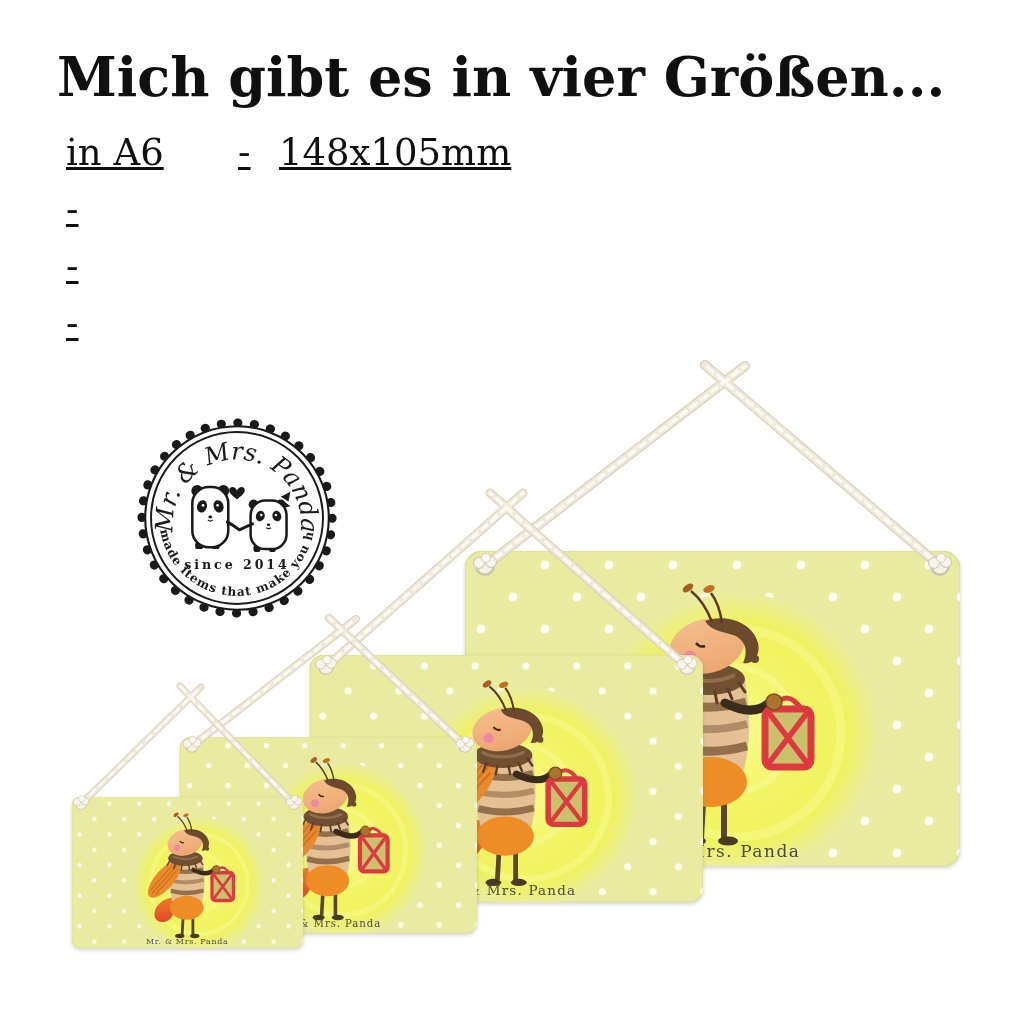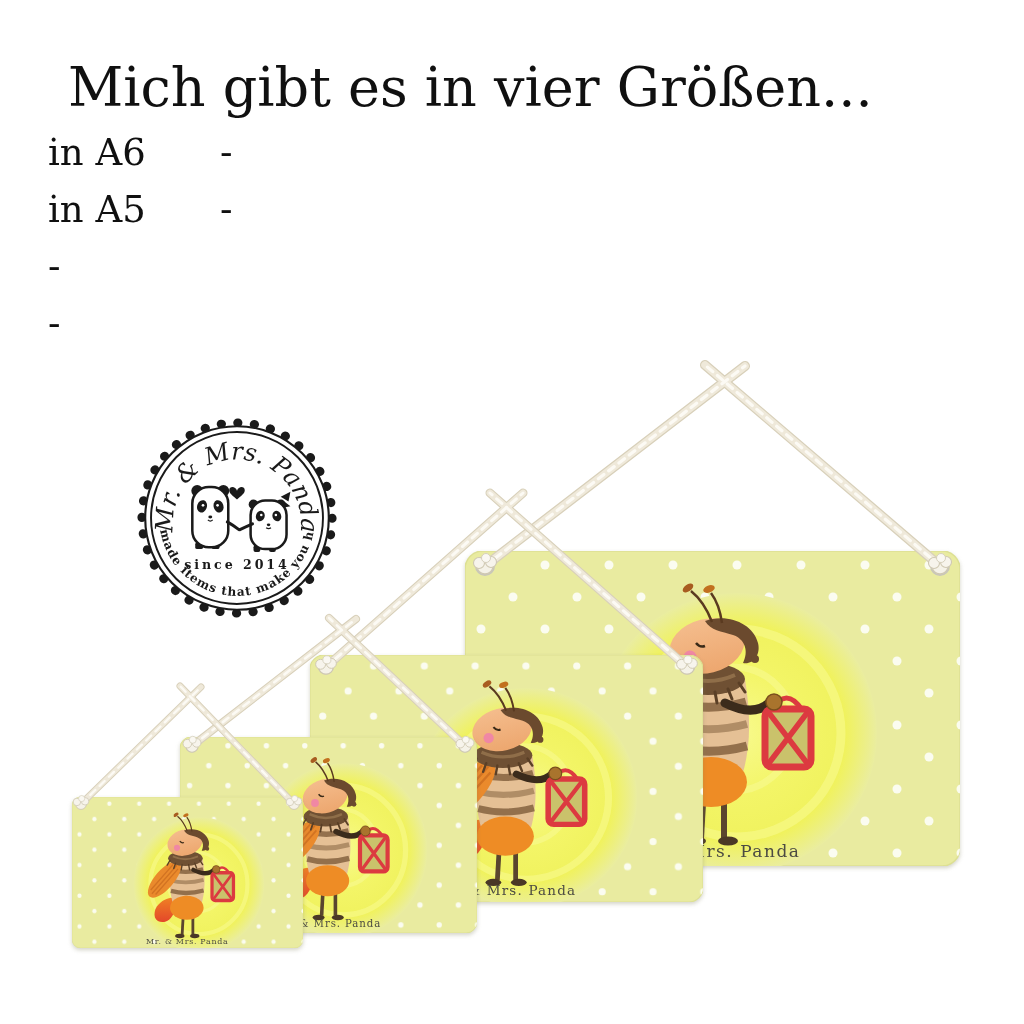--- a/index.html
+++ b/index.html
@@ -2,25 +2,25 @@
 <html style="--background: #ffffff; --heading_text: #101010; --sign_background: #e9eba0; --polka_dot: #fbfcf0; --moon_yellow: #f3f567; --rope: #efe9da; --rope_shadow: #d8d0ba; --lantern_red: #dc3a40; --firefly_orange: #ee8c25; --firefly_brown: #6f5033; --skin_peach: #f2b183; --cheek_pink: #f083a8; --watermark_text: #4b4a42; --logo_ink: #1a1a1a;"><head>
 <meta charset="utf-8">
 <style>
   html,body{margin:0;padding:0;}
   body{
     width:1024px;height:1024px;position:relative;overflow:hidden;
     background:var(--background,#ffffff);
     font-family:"DejaVu Serif", serif;
   }
   .heading{
-    position:absolute;left:52px;top:40px;margin:16px;
-    font-size:54px;font-weight:normal;letter-spacing:0px;white-space:nowrap;
+    position:absolute;left:52px;top:40px;margin:5px;
+    font-size:54px;font-weight:bold;letter-spacing:0px;white-space:nowrap;
     color:var(--heading_text,#101010);
   }
-  .size-list{position:absolute;left:48px;top:124px;font-size:37px;color:var(--heading_text,#101010);}
+  .size-list{position:absolute;left:66px;top:124px;font-size:37px;color:var(--heading_text,#101010);text-decoration:underline;}
   .size-row{display:flex;height:57px;line-height:57px;white-space:nowrap;}
   .size-row .fmt{width:172px;}
   .size-row .sep{width:41px;}
   .logo{position:absolute;left:135px;top:416px;width:204px;height:204px;}
   .logo svg{width:100%;height:100%;}
   .panda-body{fill:#ffffff;stroke:var(--logo_ink,#1a1a1a);stroke-width:2.6;}
   .ink-f{fill:var(--logo_ink,#1a1a1a);}
   .ink-s{stroke:var(--logo_ink,#1a1a1a);fill:none;}
   .badge-text{fill:var(--logo_ink,#1a1a1a);}
 
@@ -154,23 +154,23 @@
     </g>
   </defs>
 </svg>
 
 <h1 class="heading">Mich gibt es in vier Größen...</h1>
 
 <div class="size-list">
   <div class="size-row">
     <span class="fmt">in A6</span>
       <span class="sep">-</span>
-  </div>
-  <div class="size-row">
-    <span class="fmt">in A5</span>
+      <span class="dims">148x105mm</span>
+  </div>
+  <div class="size-row">
       <span class="sep">-</span>
   </div>
   <div class="size-row">
       <span class="sep">-</span>
   </div>
   <div class="size-row">
       <span class="sep">-</span>
   </div>
 </div>
 

